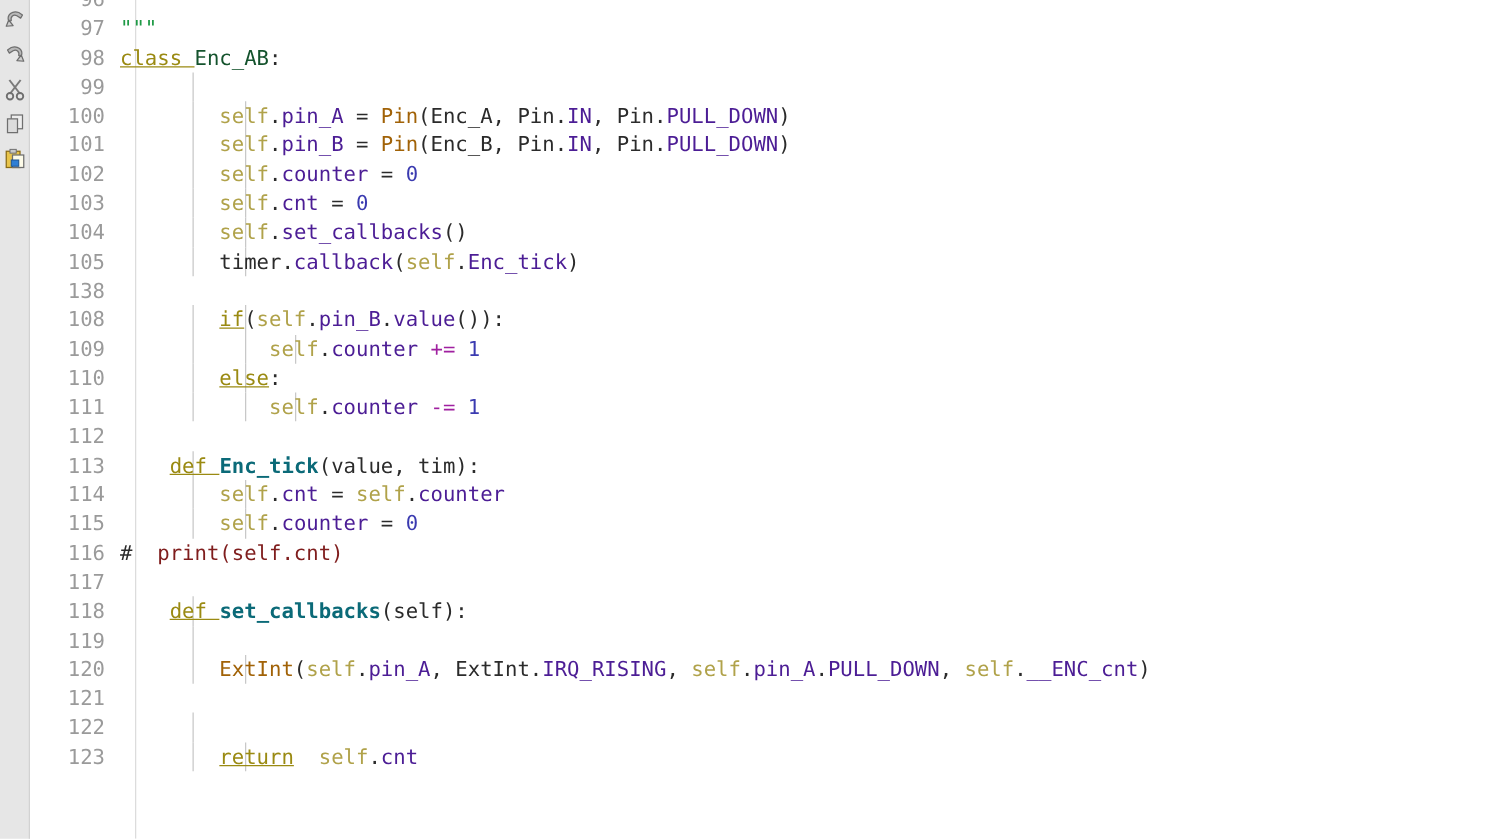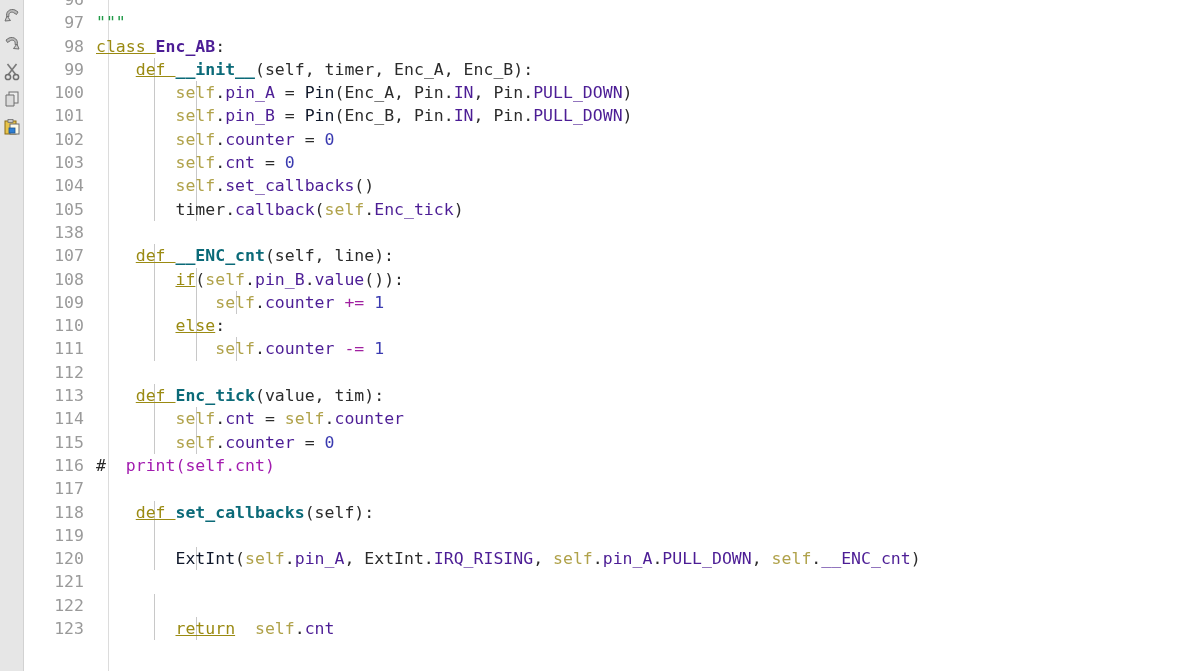--- a/index.html
+++ b/index.html
@@ -108,29 +108,29 @@
     top: 0;
     height: 23.3px;
   }
   .ig1 { left: 130px; }
   .ig2 { left: 172px; }
   .ig3 { left: 212px; }
 
   
   .t-plain   { color: #2b2b2b; }
   .t-kw      { color: #9a8a12; text-decoration: underline; }          
-  .t-classn  { color: #4c1d95; font-weight: bold; }  
+  .t-classn  { color: #14532d; font-weight: normal; }  
   .t-funcn   { color: #0b6a78; font-weight: bold; }  
   .t-self    { color: #b0a24a; }          
   .t-attr    { color: #4c1d95; }          
-  .t-call    { color: #0f172a; }          
+  .t-call    { color: #a16207; }          
   .t-num     { color: #3a3ab0; }          
   .t-op      { color: #a020a0; }          
   .t-str     { color: #1f9a46; }          
-  .t-comment { color: #a21caf; text-align: right; }          
+  .t-comment { color: #7f1d1d; text-align: right; }          
   .t-hash    { color: #2b2b2b; }          
 </style>
 </head>
 <body>
 
 <div id="app">
 
   <div class="toolbar">
 
     <div class="tool-btn">
@@ -173,29 +173,28 @@
     </div>
 
   </div>
 
   <div class="editor">
     <div class="gutter-rule"></div>
     <div class="code-surface" id="code-surface" style="top: -12px;">
         <div class="line"><div class="gutter">96</div><div class="code"></div></div>
         <div class="line"><div class="gutter">97</div><div class="code"><span class="t-str">"""</span></div></div>
         <div class="line"><div class="gutter">98</div><div class="code"><span class="t-kw">class </span><span class="t-classn">Enc_AB</span><span class="t-plain">:</span></div></div>
-        <div class="line"><div class="gutter">99</div><div class="iguide ig1"></div><div class="code"><span class="t-plain">    </span><span class="t-kw">def </span><span class="t-funcn">__init__</span><span class="t-plain">(</span><span class="t-plain">self</span><span class="t-plain">, timer, Enc_A, Enc_B):</span></div></div>
+        <div class="line"><div class="gutter">99</div><div class="iguide ig1"></div></div>
         <div class="line"><div class="gutter">100</div><div class="iguide ig1"></div><div class="iguide ig2"></div><div class="code"><span class="t-plain">        </span><span class="t-self">self</span><span class="t-plain">.</span><span class="t-attr">pin_A</span><span class="t-plain"> = </span><span class="t-call">Pin</span><span class="t-plain">(Enc_A, Pin.</span><span class="t-attr">IN</span><span class="t-plain">, Pin.</span><span class="t-attr">PULL_DOWN</span><span class="t-plain">)</span></div></div>
         <div class="line"><div class="gutter">101</div><div class="iguide ig1"></div><div class="iguide ig2"></div><div class="code"><span class="t-plain">        </span><span class="t-self">self</span><span class="t-plain">.</span><span class="t-attr">pin_B</span><span class="t-plain"> = </span><span class="t-call">Pin</span><span class="t-plain">(Enc_B, Pin.</span><span class="t-attr">IN</span><span class="t-plain">, Pin.</span><span class="t-attr">PULL_DOWN</span><span class="t-plain">)</span></div></div>
         <div class="line"><div class="gutter">102</div><div class="iguide ig1"></div><div class="iguide ig2"></div><div class="code"><span class="t-plain">        </span><span class="t-self">self</span><span class="t-plain">.</span><span class="t-attr">counter</span><span class="t-plain"> = </span><span class="t-num">0</span></div></div>
         <div class="line"><div class="gutter">103</div><div class="iguide ig1"></div><div class="iguide ig2"></div><div class="code"><span class="t-plain">        </span><span class="t-self">self</span><span class="t-plain">.</span><span class="t-attr">cnt</span><span class="t-plain"> = </span><span class="t-num">0</span></div></div>
         <div class="line"><div class="gutter">104</div><div class="iguide ig1"></div><div class="iguide ig2"></div><div class="code"><span class="t-plain">        </span><span class="t-self">self</span><span class="t-plain">.</span><span class="t-attr">set_callbacks</span><span class="t-plain">()</span></div></div>
         <div class="line"><div class="gutter">105</div><div class="iguide ig1"></div><div class="iguide ig2"></div><div class="code"><span class="t-plain">        </span><span class="t-plain">timer</span><span class="t-plain">.</span><span class="t-attr">callback</span><span class="t-plain">(</span><span class="t-self">self</span><span class="t-plain">.</span><span class="t-attr">Enc_tick</span><span class="t-plain">)</span></div></div>
         <div class="line"><div class="gutter">138</div><div class="code"></div></div>
-        <div class="line"><div class="gutter">107</div><div class="iguide ig1"></div><div class="code"><span class="t-plain">    </span><span class="t-kw">def </span><span class="t-funcn">__ENC_cnt</span><span class="t-plain">(self, line):</span></div></div>
         <div class="line"><div class="gutter">108</div><div class="iguide ig1"></div><div class="iguide ig2"></div><div class="code"><span class="t-plain">        </span><span class="t-kw">if</span><span class="t-plain">(</span><span class="t-self">self</span><span class="t-plain">.</span><span class="t-attr">pin_B</span><span class="t-plain">.</span><span class="t-attr">value</span><span class="t-plain">()):</span></div></div>
         <div class="line"><div class="gutter">109</div><div class="iguide ig1"></div><div class="iguide ig2"></div><div class="iguide ig3"></div><div class="code"><span class="t-plain">            </span><span class="t-self">self</span><span class="t-plain">.</span><span class="t-attr">counter</span><span class="t-plain"> </span><span class="t-op">+=</span><span class="t-plain"> </span><span class="t-num">1</span></div></div>
         <div class="line"><div class="gutter">110</div><div class="iguide ig1"></div><div class="iguide ig2"></div><div class="code"><span class="t-plain">        </span><span class="t-kw">else</span><span class="t-plain">:</span></div></div>
         <div class="line"><div class="gutter">111</div><div class="iguide ig1"></div><div class="iguide ig2"></div><div class="iguide ig3"></div><div class="code"><span class="t-plain">            </span><span class="t-self">self</span><span class="t-plain">.</span><span class="t-attr">counter</span><span class="t-plain"> </span><span class="t-op">-=</span><span class="t-plain"> </span><span class="t-num">1</span></div></div>
         <div class="line"><div class="gutter">112</div><div class="code"></div></div>
         <div class="line"><div class="gutter">113</div><div class="iguide ig1"></div><div class="code"><span class="t-plain">    </span><span class="t-kw">def </span><span class="t-funcn">Enc_tick</span><span class="t-plain">(value, tim):</span></div></div>
         <div class="line"><div class="gutter">114</div><div class="iguide ig1"></div><div class="iguide ig2"></div><div class="code"><span class="t-plain">        </span><span class="t-self">self</span><span class="t-plain">.</span><span class="t-attr">cnt</span><span class="t-plain"> = </span><span class="t-self">self</span><span class="t-plain">.</span><span class="t-attr">counter</span></div></div>
         <div class="line"><div class="gutter">115</div><div class="iguide ig1"></div><div class="iguide ig2"></div><div class="code"><span class="t-plain">        </span><span class="t-self">self</span><span class="t-plain">.</span><span class="t-attr">counter</span><span class="t-plain"> = </span><span class="t-num">0</span></div></div>
         <div class="line"><div class="gutter">116</div><div class="code"><span class="t-hash">#</span><span class="t-comment">  print(self.cnt)</span></div></div>
         <div class="line"><div class="gutter">117</div><div class="code"></div></div>

